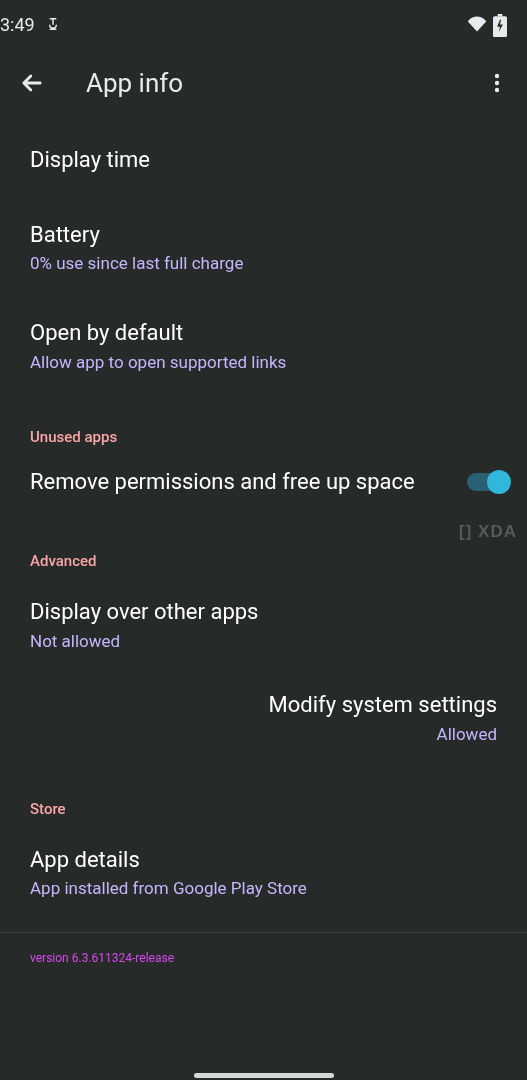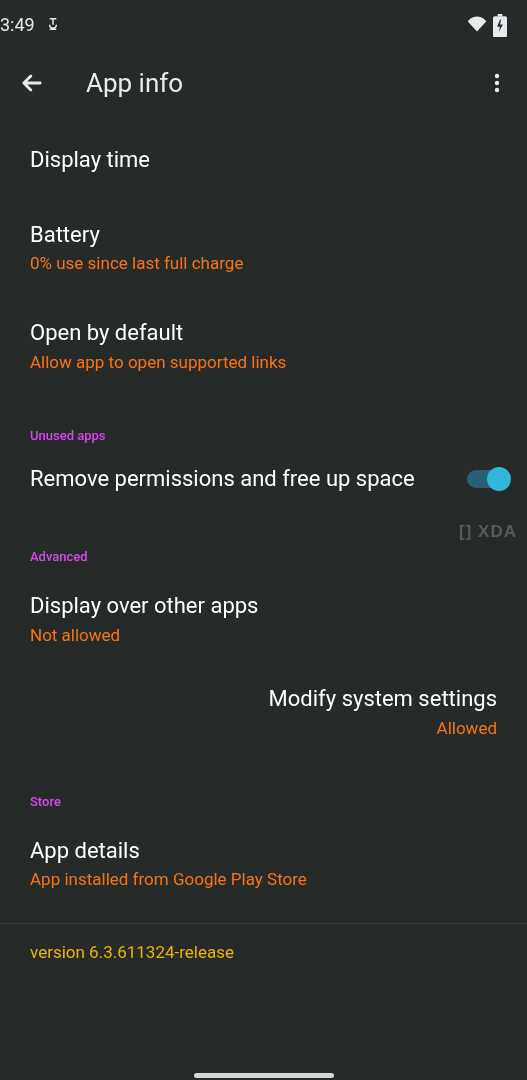--- a/index.html
+++ b/index.html
@@ -78,26 +78,26 @@
     .row {
       padding: 18px 30px;
     }
     .row-title {
       font-size: 22px;
       color: #ffffff;
       line-height: 1.3;
     }
     .row-subtitle {
       font-size: 17px;
-      color: #f97316;
+      color: #c4b5fd;
       margin-top: 4px;
     }
     .section-header {
-      font-size: 13px;
-      color: #d946ef;
+      font-size: 15px;
+      color: #fca5a5;
       font-weight: 500;
       padding: 38px 30px 4px 30px;
     }
     .toggle-row {
       display: flex;
       align-items: center;
       padding: 18px 16px 18px 30px;
       position: relative;
     }
     .toggle-text {
@@ -142,22 +142,22 @@
     }
     .divider {
       height: 1px;
       background: #3a3f3d;
       margin-top: 16px;
     }
     .version-row {
       padding: 18px 30px;
     }
     .version-text {
-      font-size: 17px;
-      color: #eab308;
+      font-size: 12px;
+      color: #d946ef;
     }
     .nav-bar {
       position: absolute;
       bottom: 2px;
       left: 50%;
       transform: translateX(-50%);
       width: 140px;
       height: 5px;
       background: #d5d7d6;
       border-radius: 3px;

